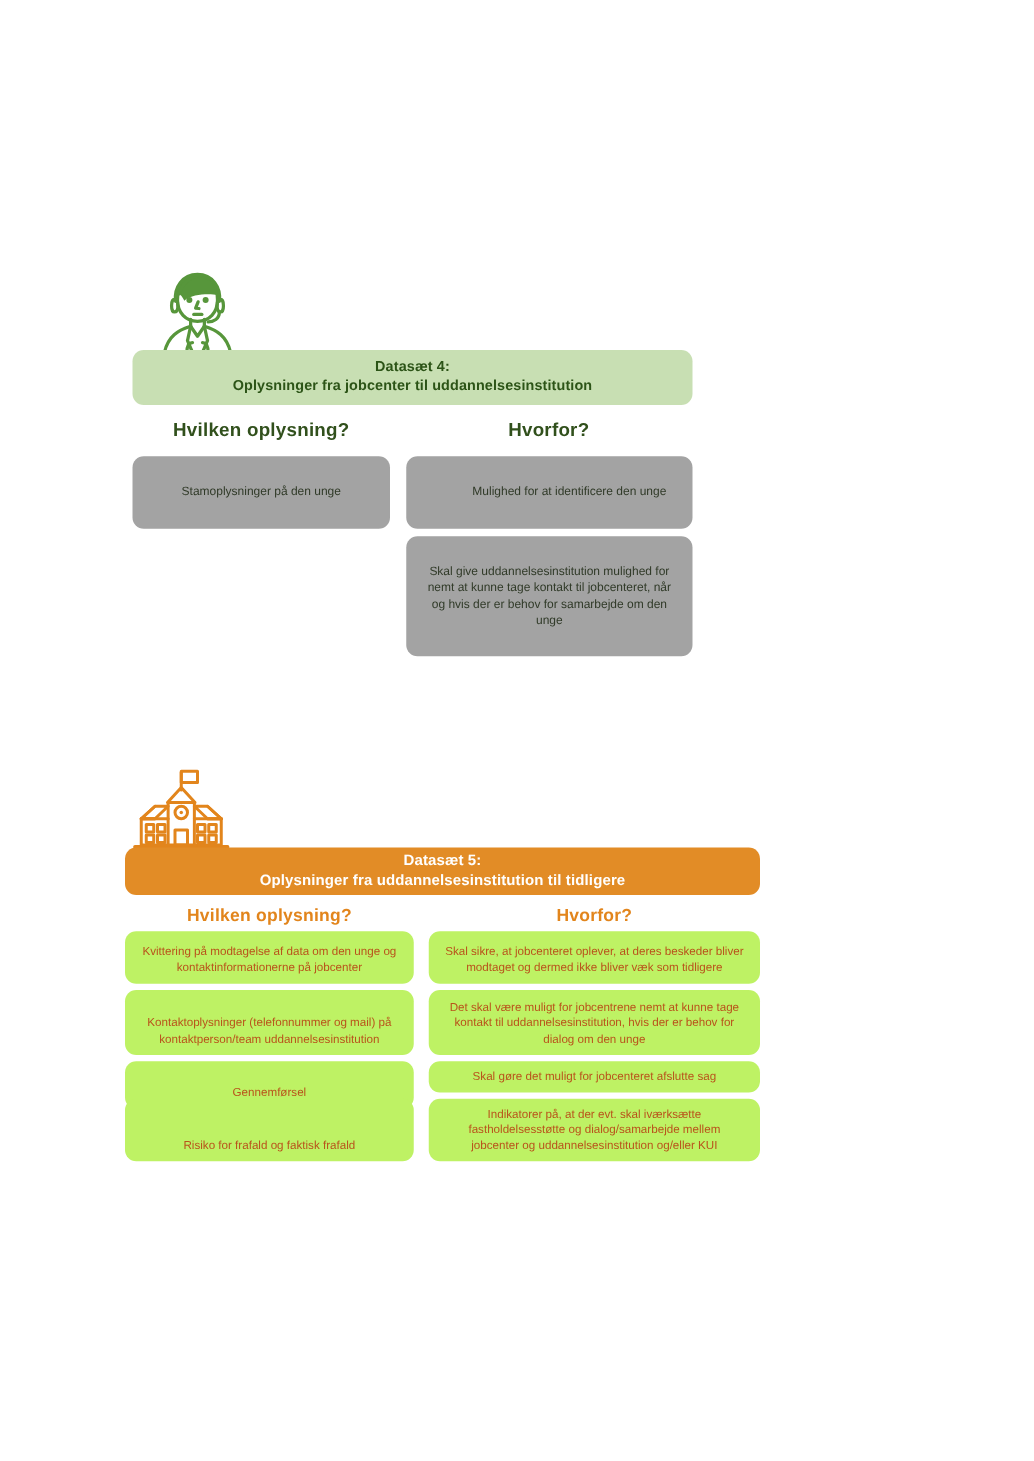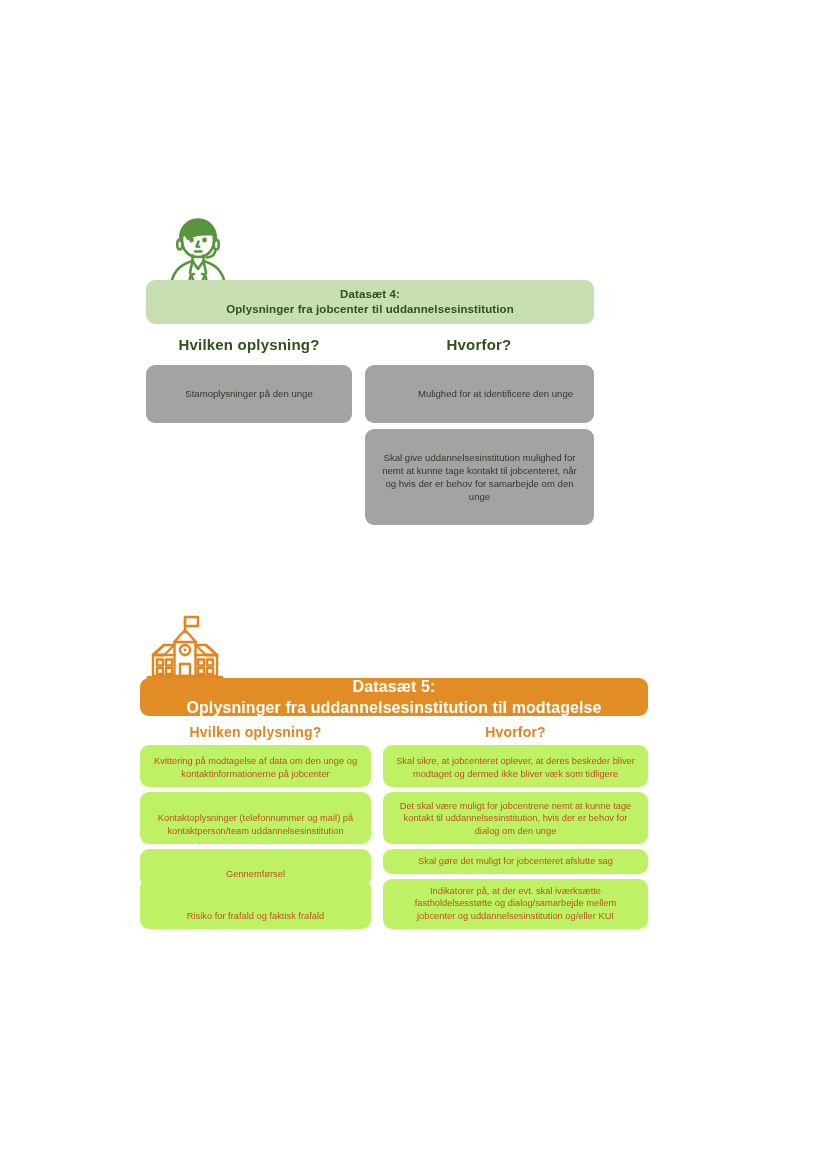--- a/index.html
+++ b/index.html
@@ -11,21 +11,20 @@
     width: 827px;
     height: 1169px;
     position: relative;
     font-family: "Liberation Sans", sans-serif;
     overflow: hidden;
   }
 
   .page {
     position: absolute;
     inset: 0;
-    margin-left: 40px;
   }
 
   
   .dataset {
     position: absolute;
   }
 
   .dataset-icon {
     position: absolute;
     top: 0;
@@ -94,21 +93,21 @@
     width: 520px;
     height: 320px;
   }
   #dataset-5 .header-bar {
     left: 0;
     top: 66px;
     width: 508px;
     height: 38px;
     background: #e28c26;
   }
-  #dataset-5 .header-line { color: #ffffff; font-size: 16px; }
+  #dataset-5 .header-line { color: #ffffff; font-size: 12px; }
   #dataset-5 .col-title { color: #e2851c; font-size: 14px; }
   #dataset-5 .card { background: #bef264; color: #b9531b; font-size: 9.3px; align-items: flex-end; }
 </style>
 </head>
 <body>
 
 <div class="page">
 
   <section class="dataset" id="dataset-4">
 
@@ -204,21 +203,21 @@
         <rect x="61" y="47.5" width="6" height="6"></rect>
         <rect x="52" y="56" width="6" height="6"></rect>
         <rect x="61" y="56" width="6" height="6"></rect>
 
         <path d="M2 65.5 L76 65.5" stroke-width="3"></path>
       </svg>
     </div>
 
     <div class="header-bar">
       <div class="header-line">Datasæt 5:</div>
-      <div class="header-line">Oplysninger fra uddannelsesinstitution til modtagelse</div>
+      <div class="header-line">Oplysninger fra uddannelsesinstitution til tidligere</div>
     </div>
 
     <div class="col-title" style="left:0px; top:112px; width:231px;">Hvilken oplysning?</div>
     <div class="col-title" style="left:243px; top:112px; width:265px;">Hvorfor?</div>
 
     <div class="card" style="left:0px; top:133px; width:231px; height:42px;">
       <span>Kvittering på modtagelse af data om den unge og kontaktinformationerne på jobcenter</span>
     </div>
     <div class="card" style="left:0px; top:180px; width:231px; height:52px;">
       <span>Kontaktoplysninger (telefonnummer og mail) på kontaktperson/team uddannelsesinstitution</span>

